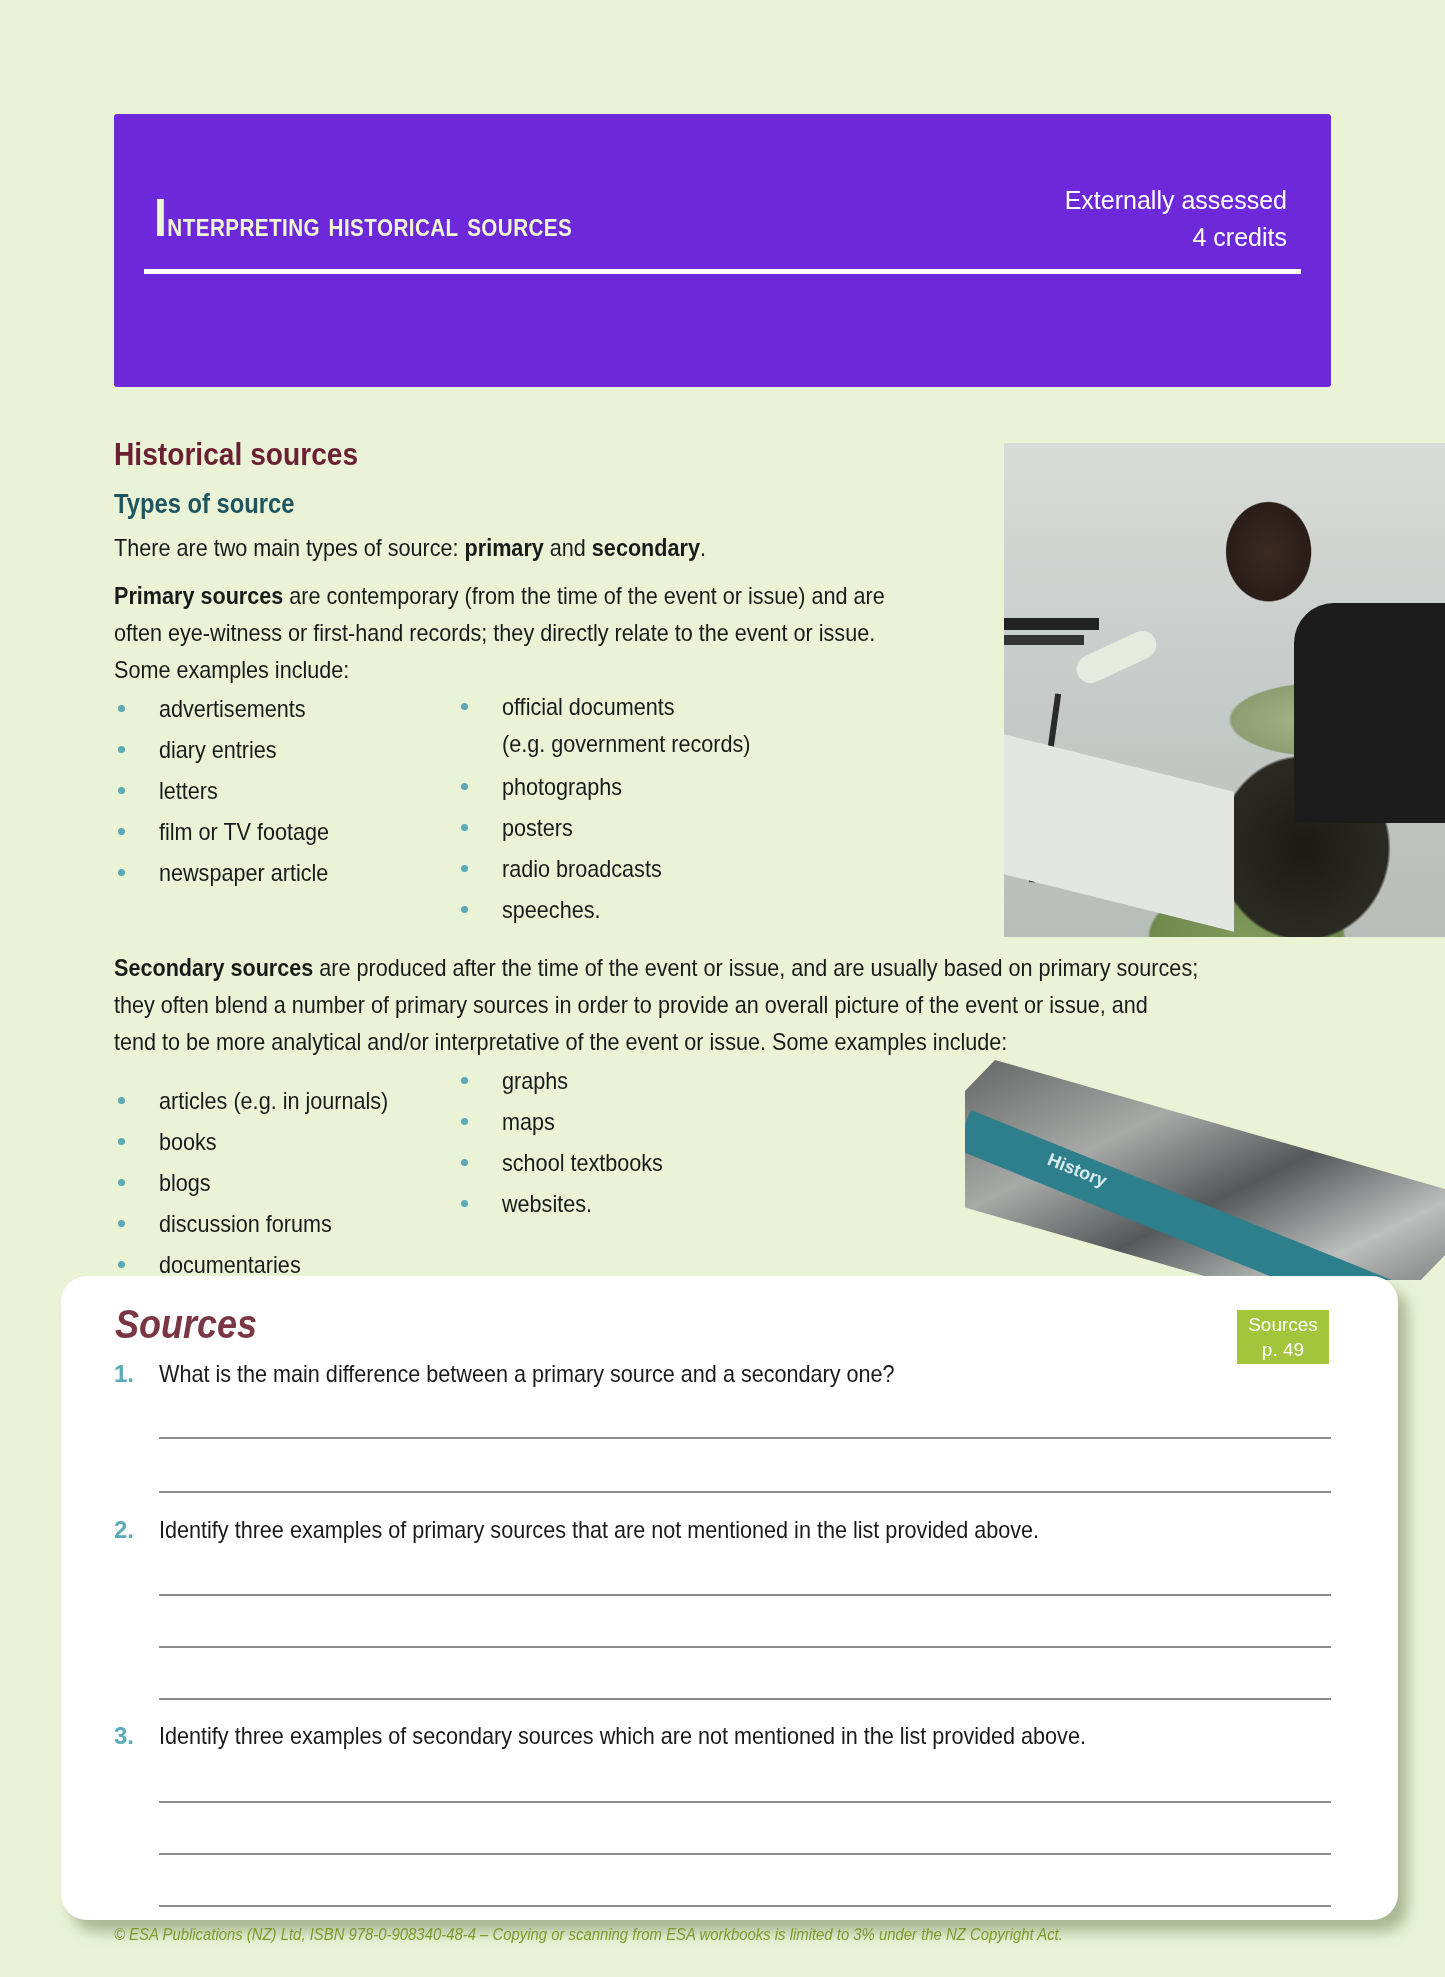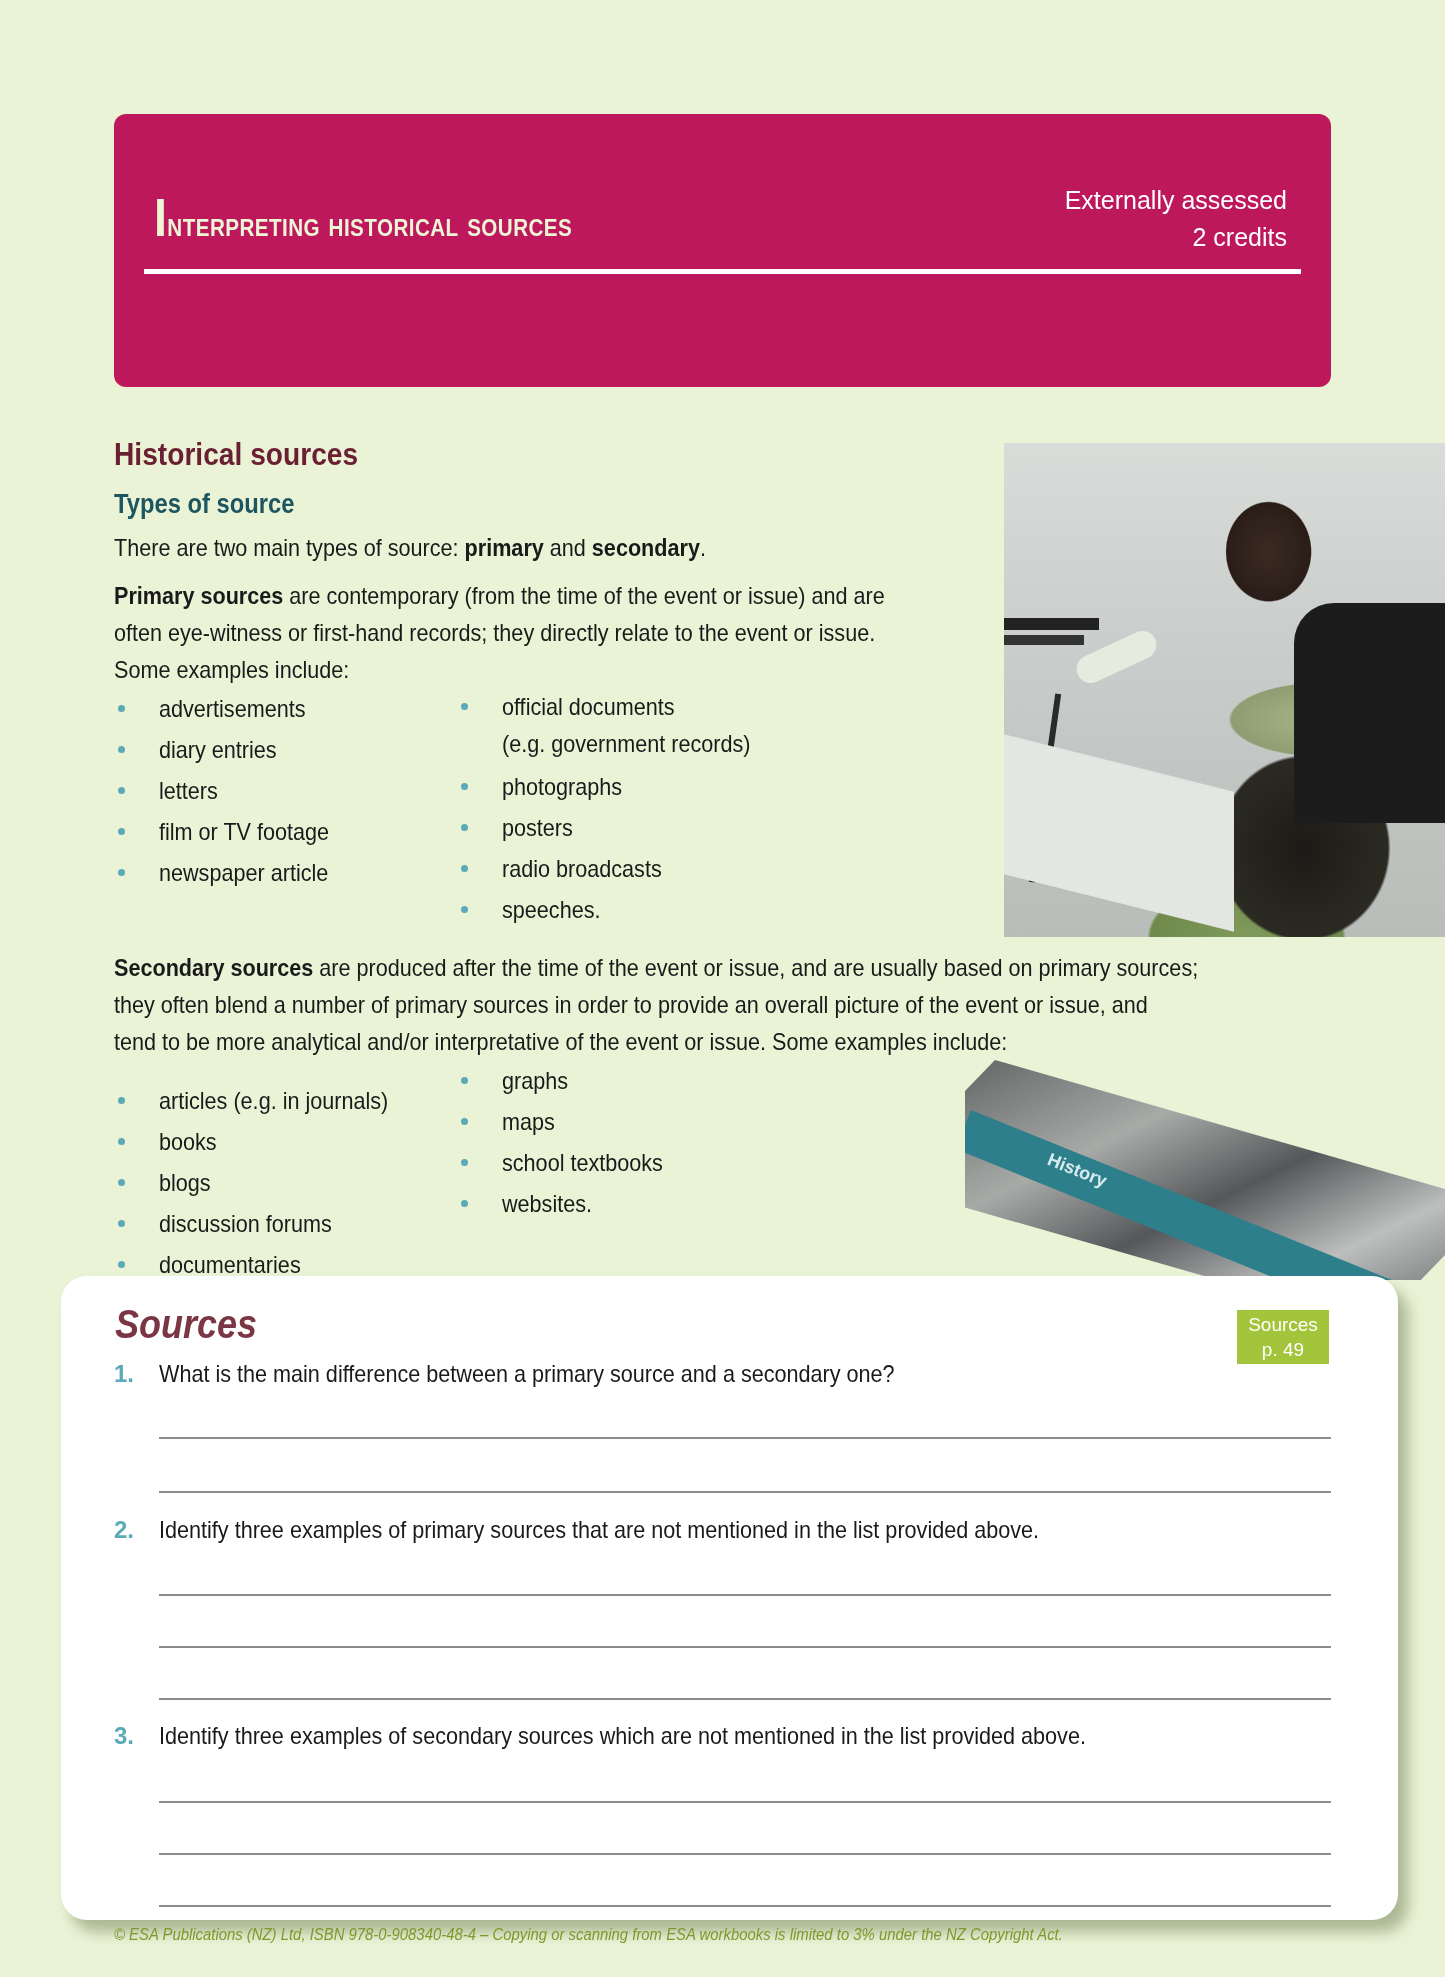--- a/index.html
+++ b/index.html
@@ -6,21 +6,21 @@
   body {
     width: 1445px; height: 1977px; position: relative; overflow: hidden;
     background: #eaf3d6;
     font-family: "Liberation Sans", "DejaVu Sans", sans-serif;
     color: #1a1a1a;
   }
 
   
   .banner {
     position: absolute; left: 114px; top: 114px; width: 1217px; height: 273px;
-    background: #be185d; border-radius: 12px;
+    background: #6d28d9; border-radius: 3px;
   }
   .banner-title {
     position: absolute; left: 40px; top: 72px;
     font-family: "Liberation Sans", sans-serif; font-weight: bold;
     color: #eef4d6; font-size: 34px; letter-spacing: 0.5px;
     font-variant: small-caps; transform: scaleX(0.86); transform-origin: left;
     white-space: nowrap;
   }
   .banner-title .big { font-size: 54px; }
   .banner-meta {
@@ -130,21 +130,21 @@
     transform: scaleX(0.93); transform-origin: left;
   }
 </style>
 </head>
 <body>
 
 <div class="banner">
   <div class="banner-title"><span class="big">I</span><span>nterpreting historical sources</span></div>
   <div class="banner-meta">
     <div>Externally assessed</div>
-    <div>2 credits</div>
+    <div>4 credits</div>
   </div>
   <div class="banner-rule"></div>
 </div>
 
 <div class="h-section">Historical sources</div>
 <div class="h-sub">Types of source</div>
 
 <div class="para" style="top:529px;">
   <span>There are two main types of source: </span><b>primary</b><span> and </span><b>secondary</b><span>.</span>
 </div>

